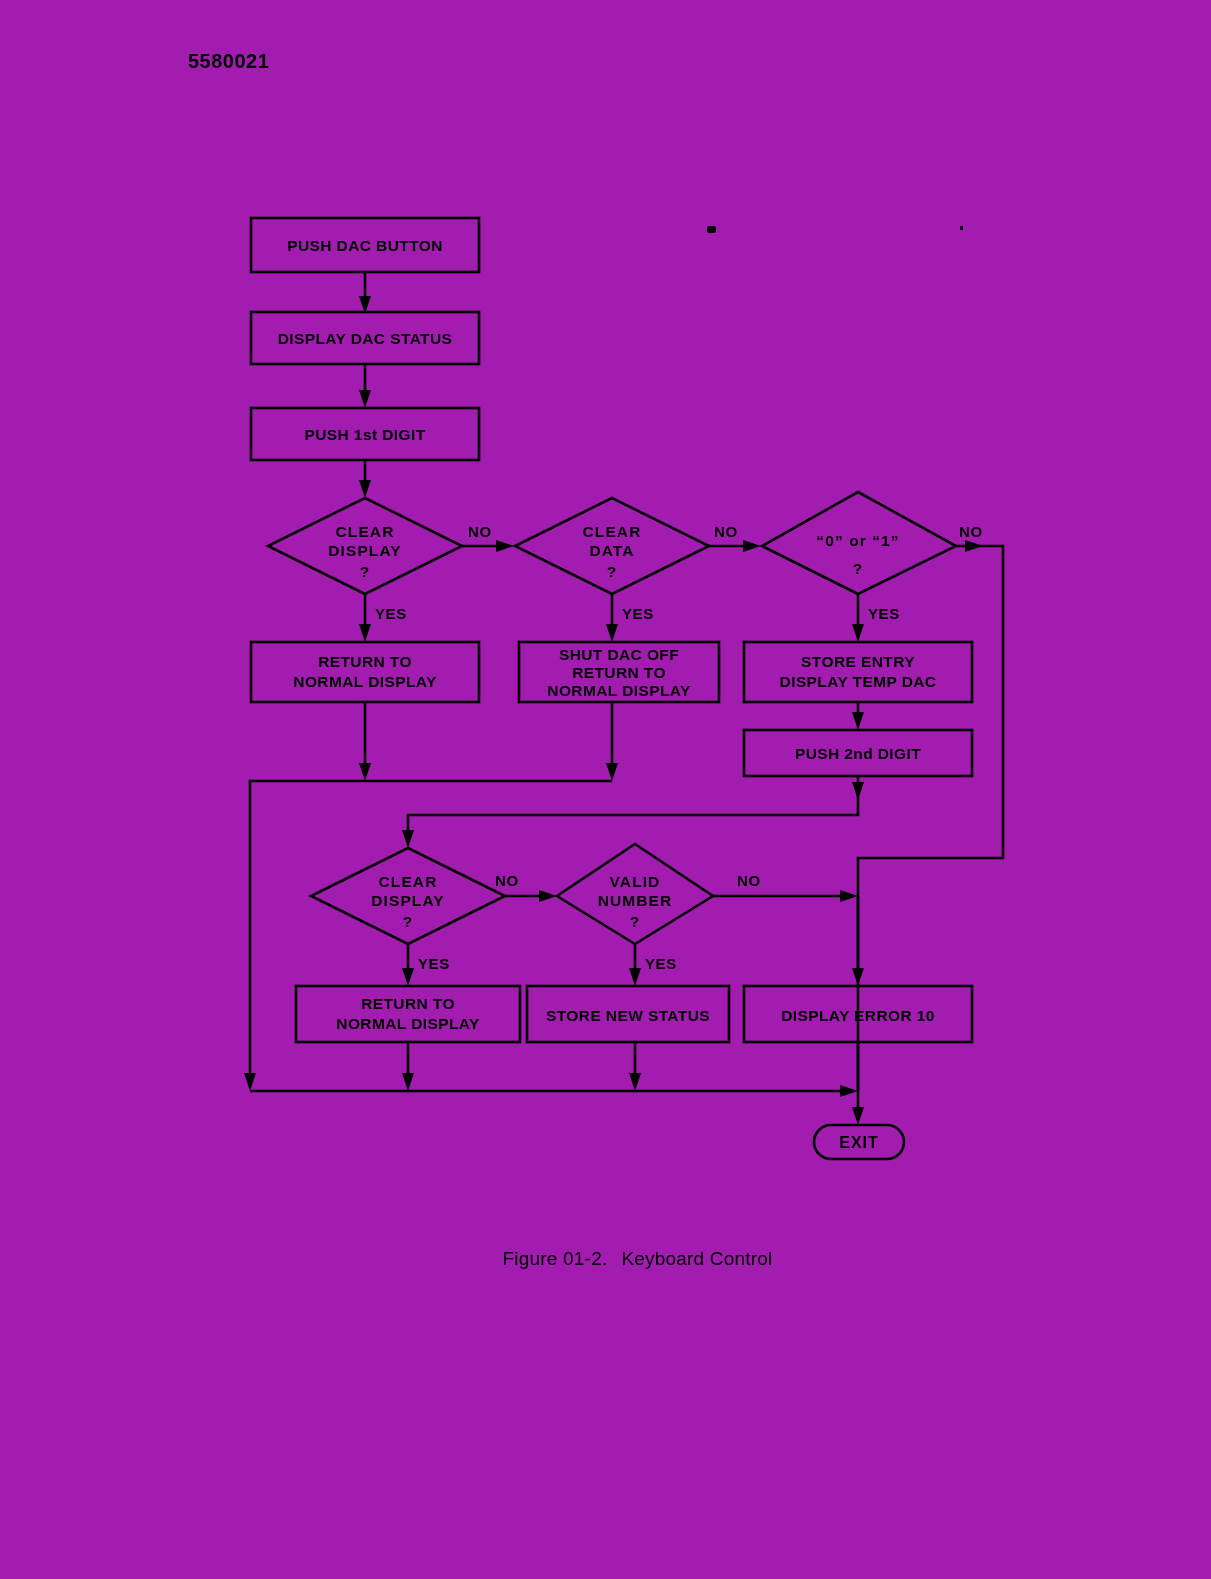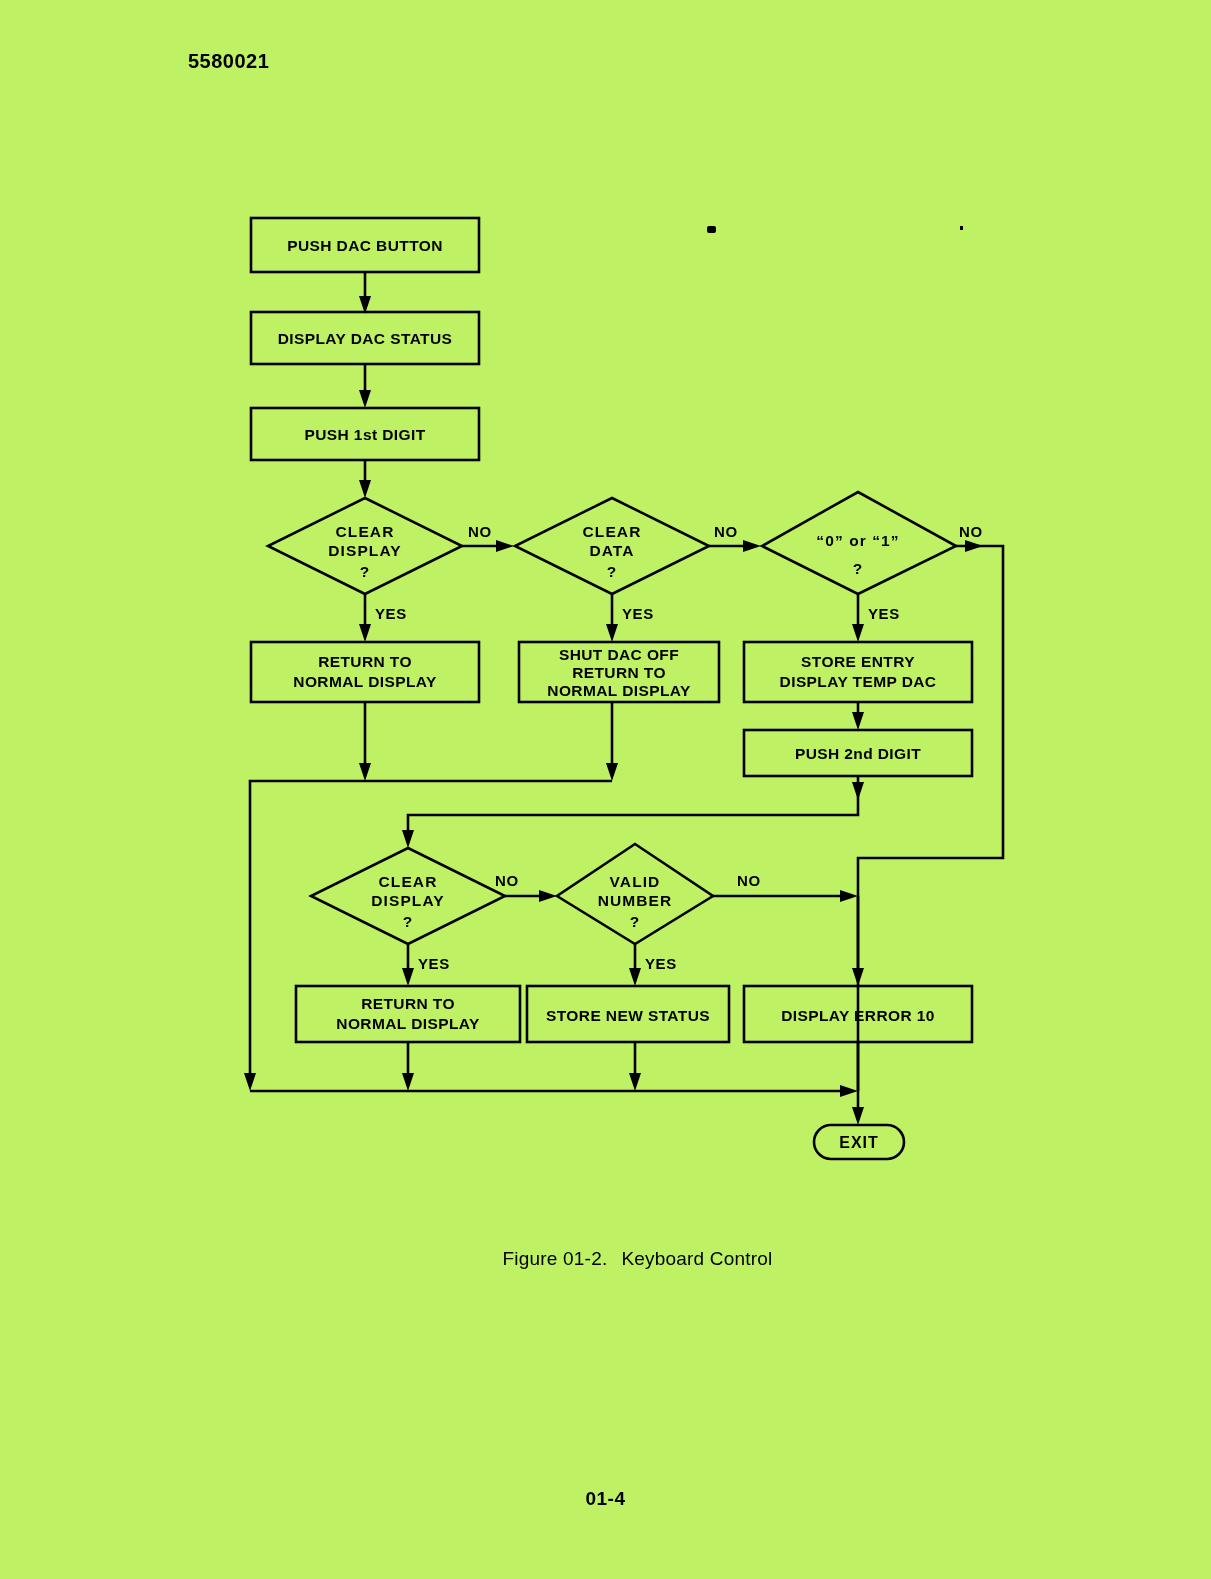--- a/index.html
+++ b/index.html
@@ -9,21 +9,21 @@
     background: #ffffff;
   }
   body {
     font-family: "Liberation Sans", sans-serif;
     color: #000000;
   }
   #page {
     position: relative;
     width: 1211px;
     height: 1579px;
-    background: #bef264;
+    background: #a21caf;
     overflow: hidden;
   }
   #doc-number {
     position: absolute;
     left: 188px;
     top: 50px;
     font-size: 20px;
     font-weight: bold;
     letter-spacing: 0.5px;
     white-space: nowrap;
@@ -260,15 +260,14 @@
     <text class="edge-label" x="737" y="886">NO</text>
     <text class="edge-label" x="418" y="969">YES</text>
     <text class="edge-label" x="645" y="969">YES</text>
 
   </svg>
 
   <div id="figure-caption">
     <span class="cap-num">Figure 01-2.</span><span class="cap-gap"></span><span>Keyboard Control</span>
   </div>
 
-  <div id="page-number">01-4</div>
 
 </div>
 
 </body></html>

